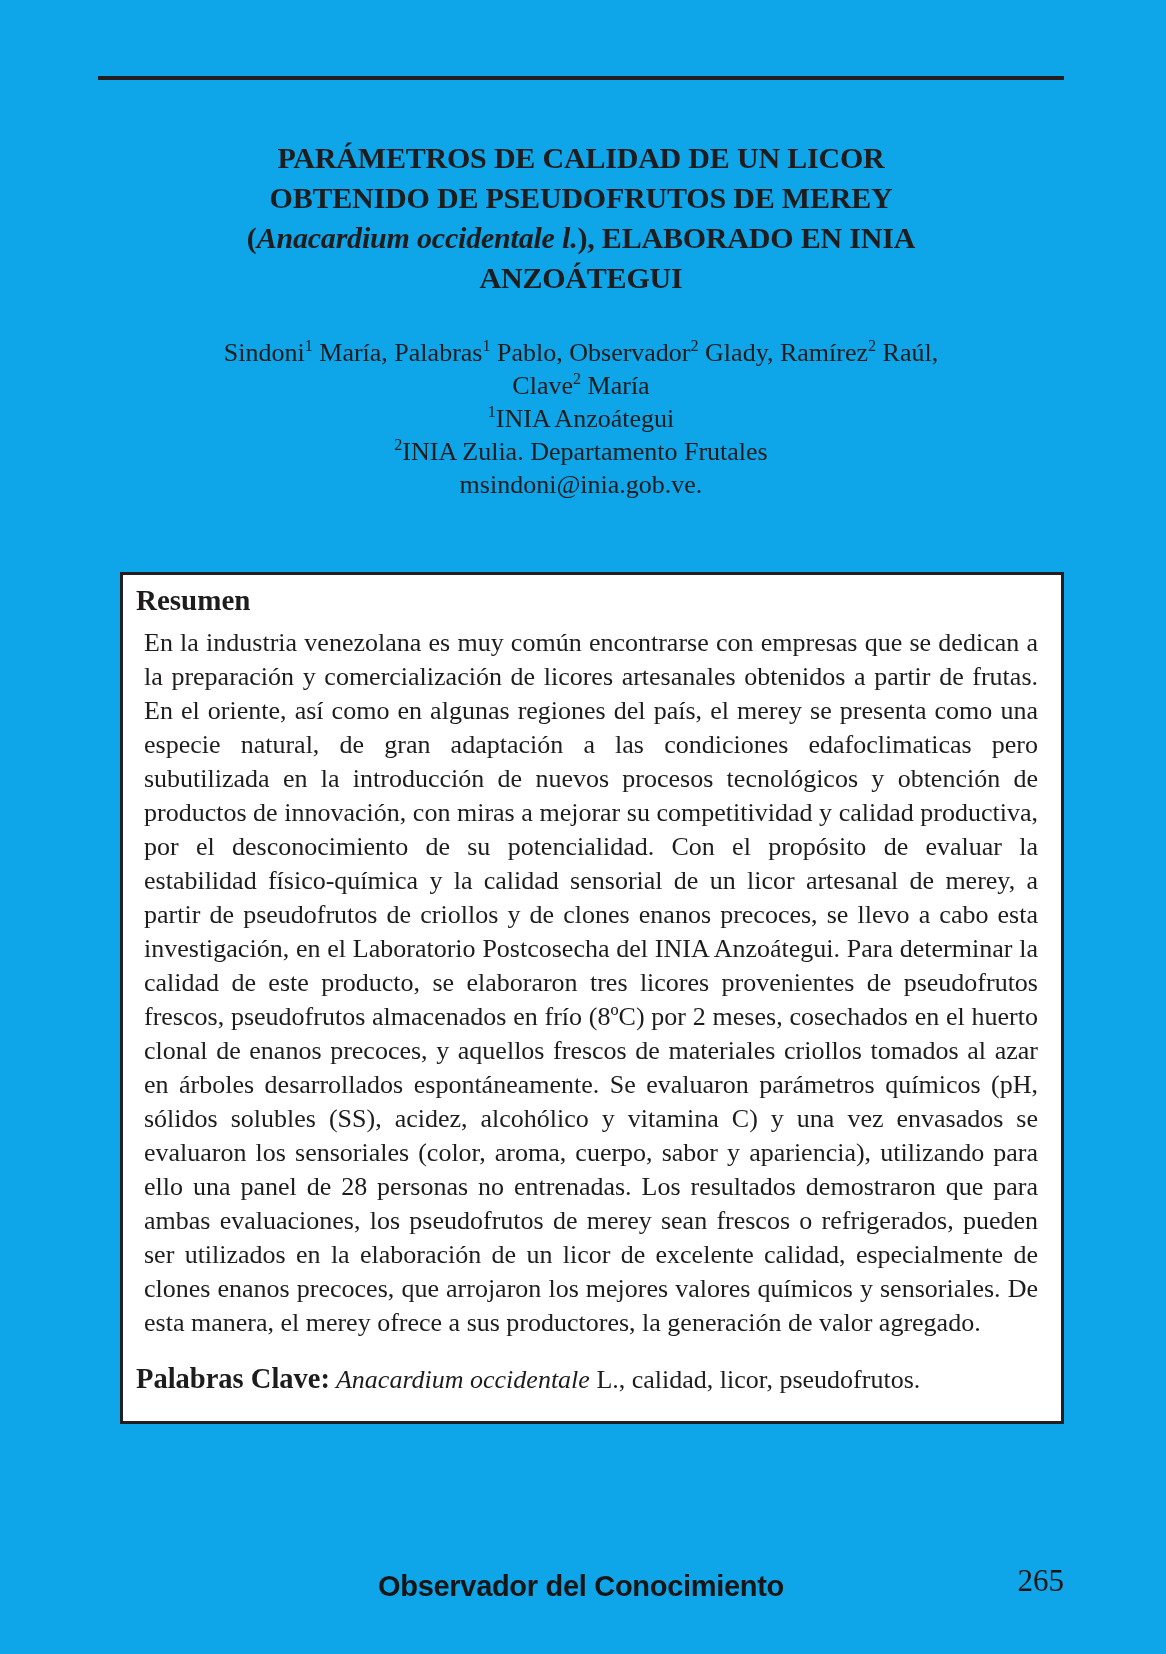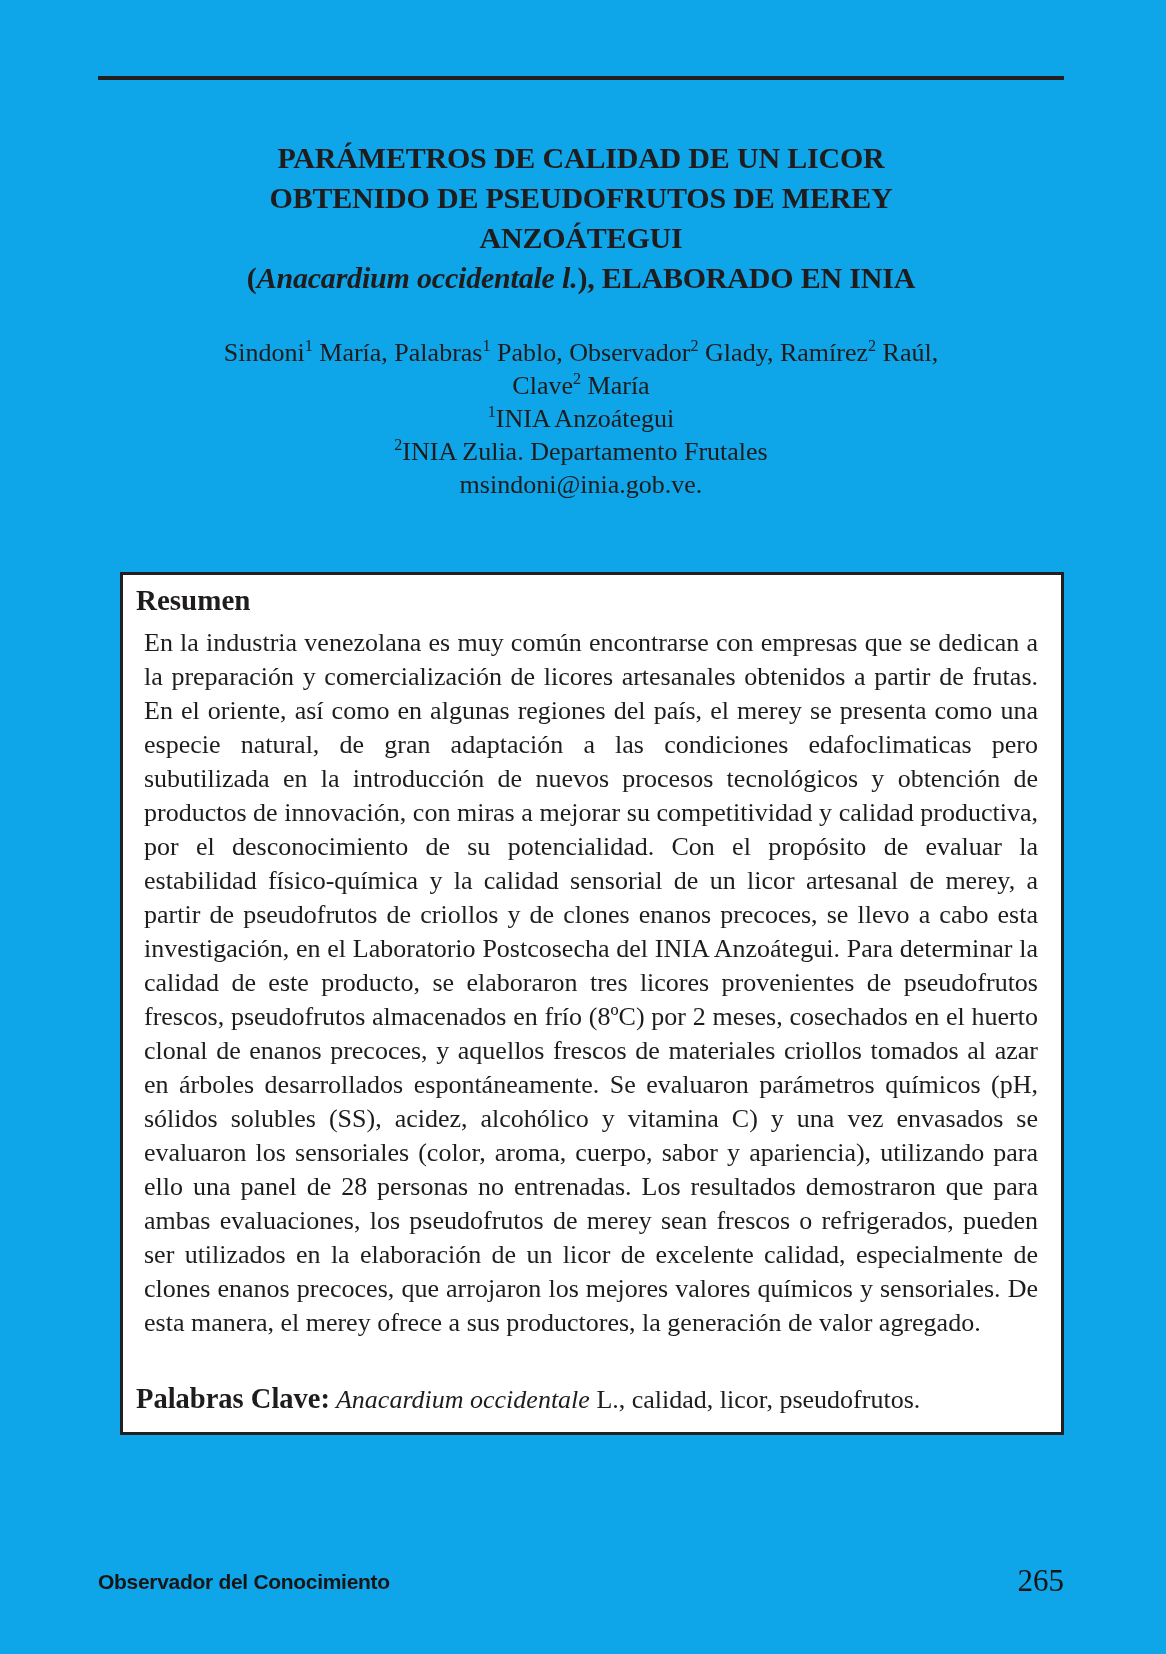--- a/index.html
+++ b/index.html
@@ -45,51 +45,51 @@
     line-height: 0;
     vertical-align: super;
   }
   .abstract-box {
     position: absolute;
     left: 120px; top: 572px;
     width: 944px;
     box-sizing: border-box;
     border: 3px solid #231f20;
     background: #ffffff;
-    padding: 7px 15px 15px 13px;
+    padding: 7px 15px 24px 13px;
   }
   .abstract-heading {
     font-weight: bold;
     font-size: 29px;
     line-height: 36px;
     margin: 0;
   }
   .abstract-body {
     margin: 8px;
     font-size: 26px;
     line-height: 34px;
     text-align: justify;
   }
   .keywords-line {
-    margin-top: 42px;
+    margin-top: 22px;
     font-size: 26px;
     line-height: 34px;
   }
   .kw-label { font-weight: bold; font-size: 28.5px; }
   .kw-species { font-style: italic; }
   .footer {
     position: absolute;
     left: 98px; top: 1570px;
     width: 966px;
   }
   .footer-journal {
-    text-align: left;
+    text-align: center;
     font-family: "Liberation Sans", sans-serif;
     font-weight: bold;
-    font-size: 21px;
+    font-size: 29px;
     letter-spacing: -0.3px;
     color: #171515;
   }
   .footer-page {
     position: absolute;
     right: 0; top: -7px;
     font-family: "Liberation Serif", serif;
     font-size: 31px;
     color: #171515;
   }
@@ -97,22 +97,22 @@
 </head>
 <body>
 
 <div class="page">
 
   <div class="top-rule"></div>
 
   <div class="title-block">
     <div>PARÁMETROS DE CALIDAD DE UN LICOR</div>
     <div>OBTENIDO DE PSEUDOFRUTOS DE MEREY</div>
+    <div><span>(</span><span class="title-species">Anacardium occidentale l.</span><span>), ELABORADO EN INIA</span></div>
     <div>ANZOÁTEGUI</div>
-    <div><span>(</span><span class="title-species">Anacardium occidentale l.</span><span>), ELABORADO EN INIA</span></div>
   </div>
 
   <div class="authors-block">
     <div><span>Sindoni</span><sup class="aff">1</sup><span> María, Palabras</span><sup class="aff">1</sup><span> Pablo, Observador</span><sup class="aff">2</sup><span> Glady, Ramírez</span><sup class="aff">2</sup><span> Raúl,</span></div>
     <div><span>Clave</span><sup class="aff">2</sup><span> María</span></div>
     <div><sup class="aff">1</sup><span>INIA Anzoátegui</span></div>
     <div><sup class="aff">2</sup><span>INIA Zulia. Departamento Frutales</span></div>
     <div>msindoni@inia.gob.ve.</div>
   </div>
 

